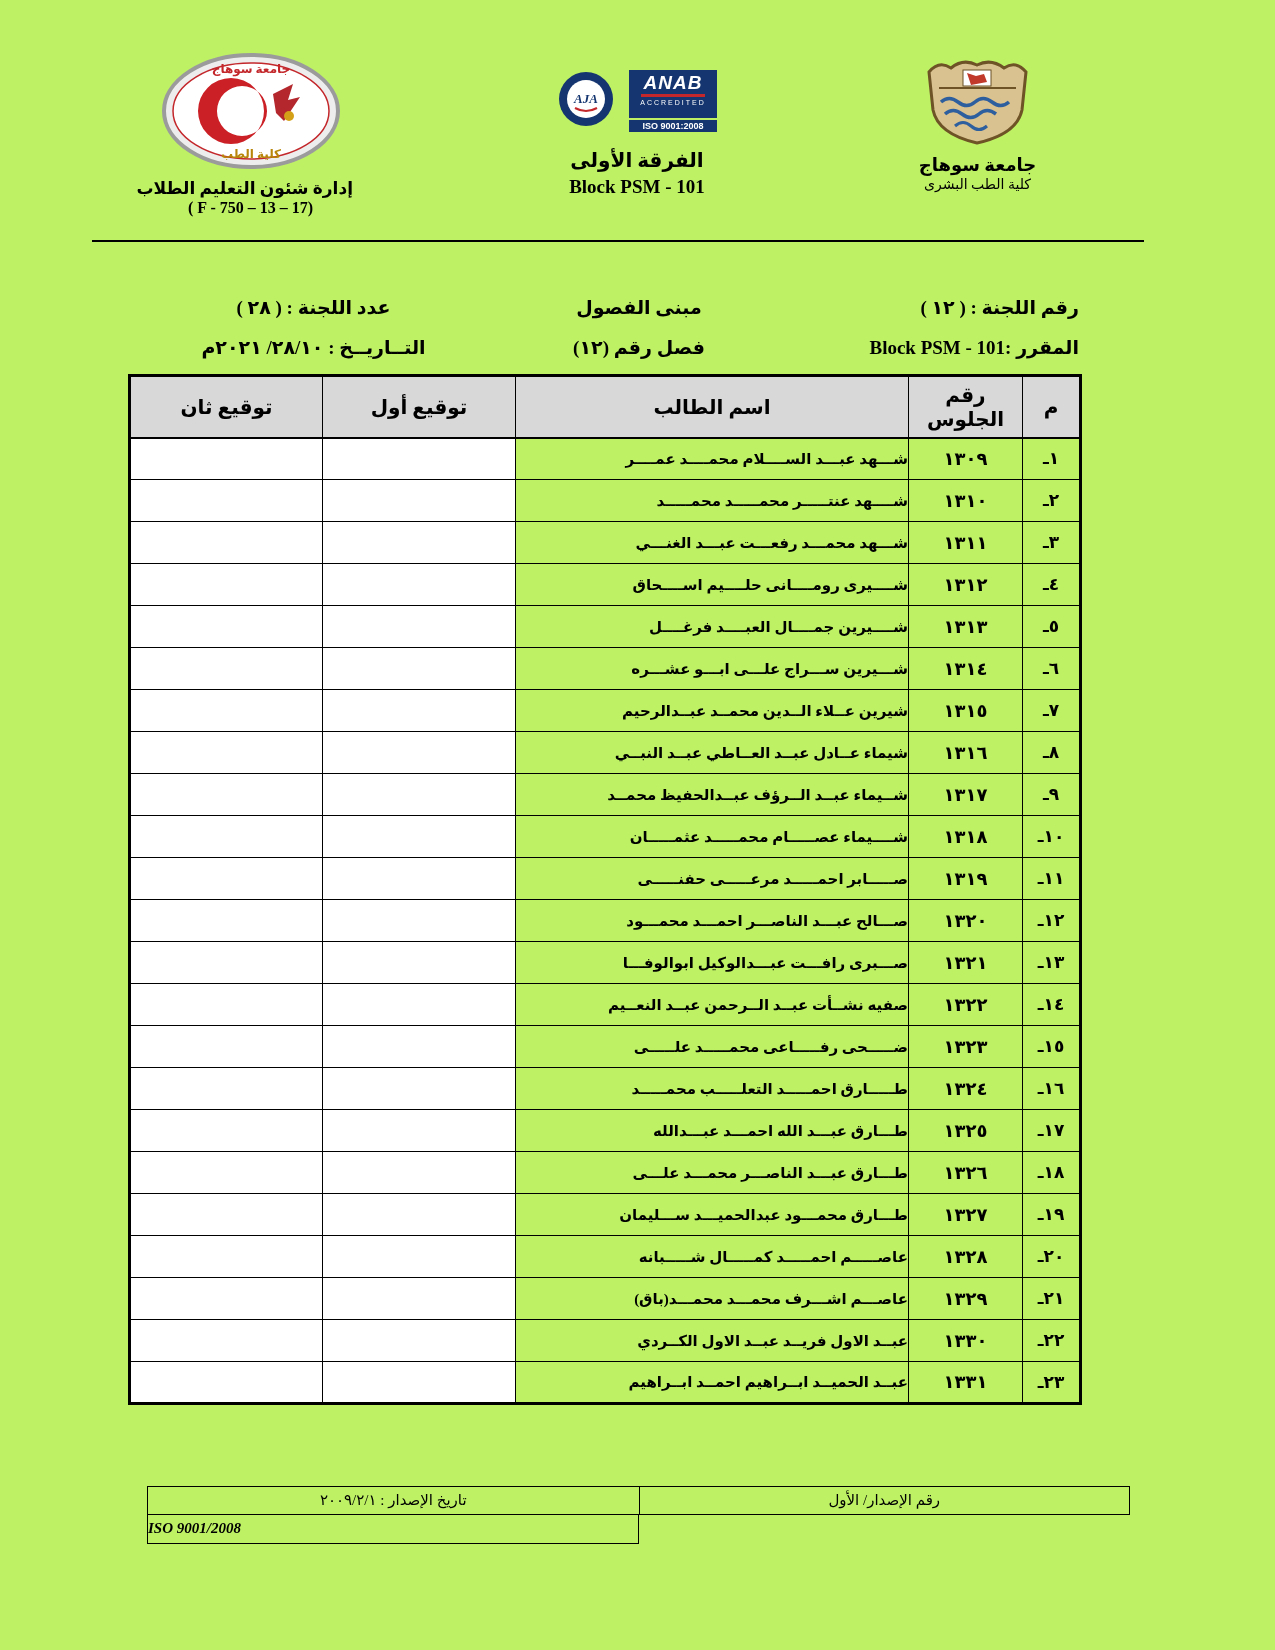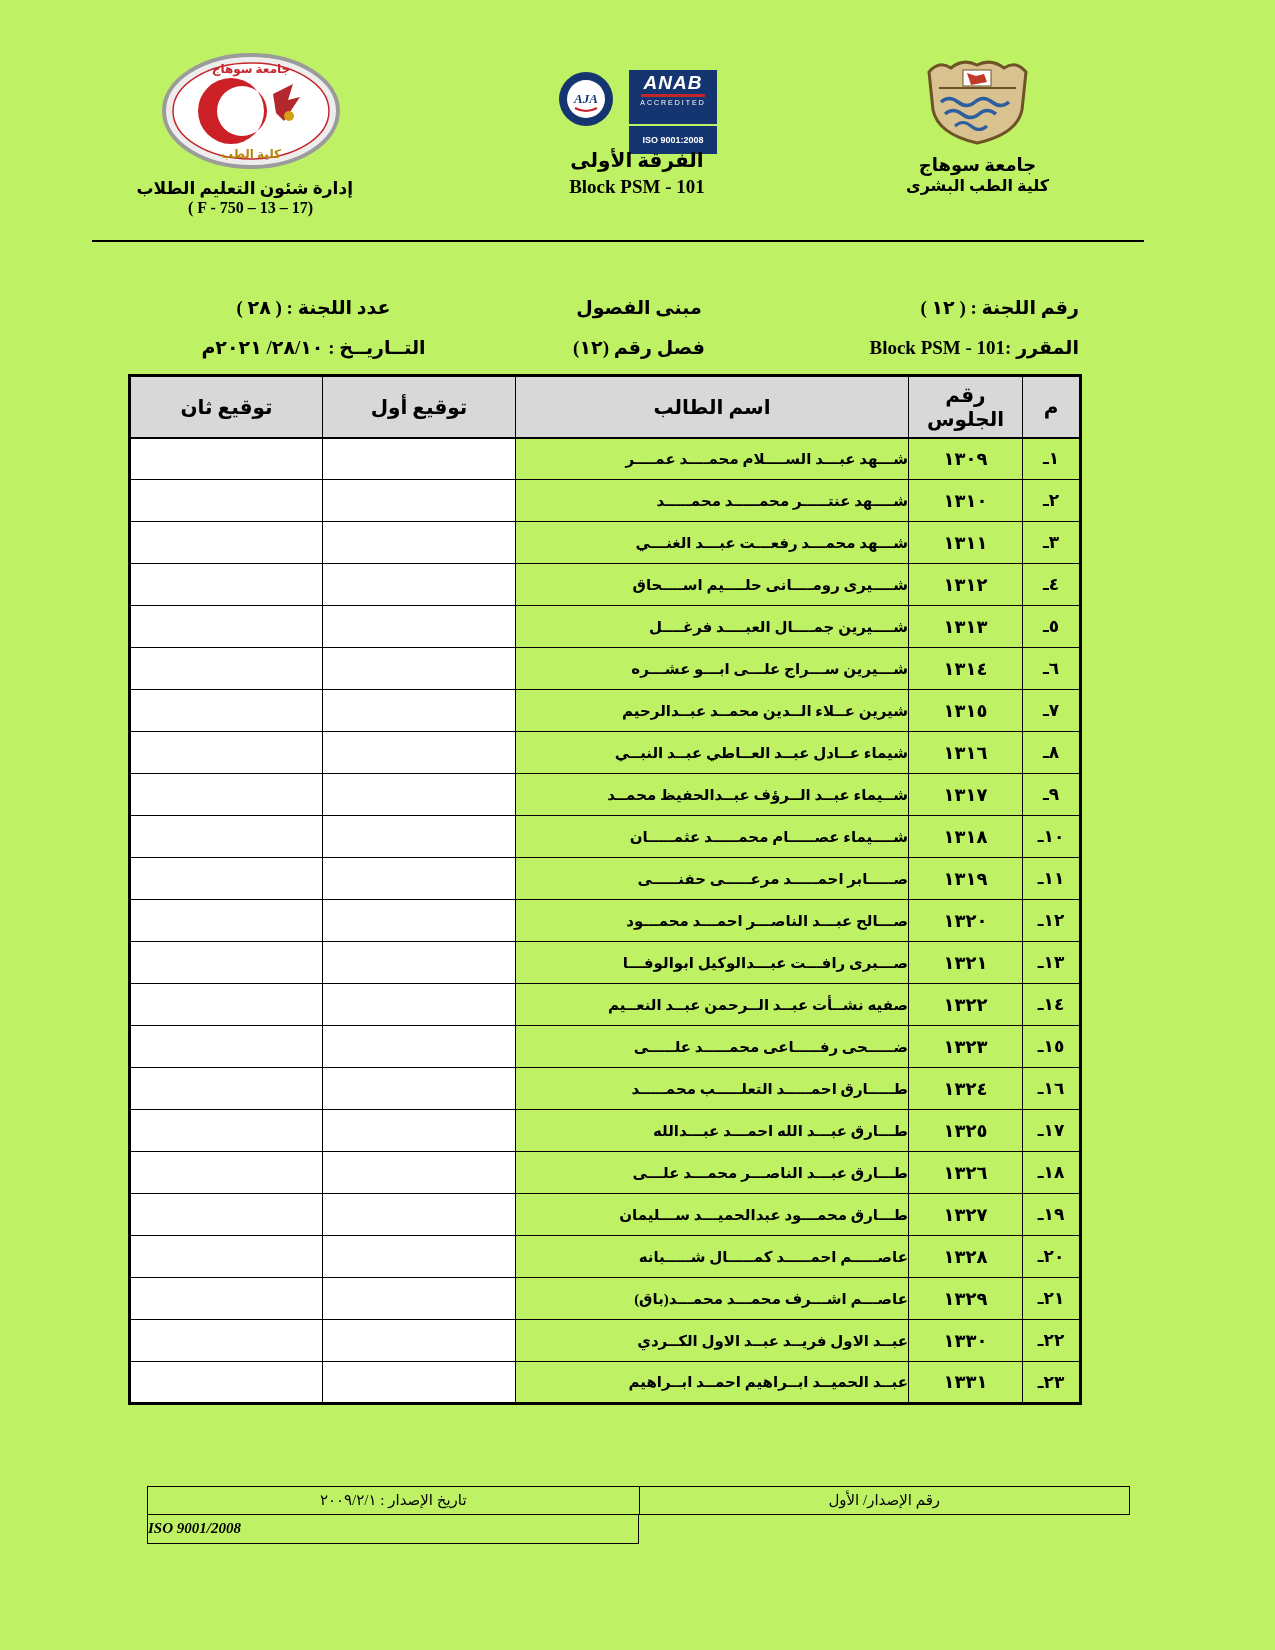--- a/index.html
+++ b/index.html
@@ -12,32 +12,32 @@
   }
 
   
   .hdr-left  { position: absolute; top: 52px; left: 148px; width: 205px; text-align: center; }
   .hdr-left .dept { font-size: 17px; font-weight: bold; margin-top: 4px; white-space: nowrap; text-align: center; }
   .hdr-left .code { font-size: 16px; font-weight: bold; direction: ltr; }
 
   .hdr-center { position: absolute; top: 70px; left: 427px; width: 420px; text-align: center; }
   .cert-row { display: flex; justify-content: center; align-items: flex-start; gap: 14px; height: 70px; }
   .anab { width: 88px; }
-  .anab-box { background: #14356f; color: #fff; padding: 3px 4px 18px; }
+  .anab-box { background: #14356f; color: #fff; padding: 3px 4px 12px; }
   .anab-name { font-weight: bold; font-style: italic; font-size: 19px; line-height: 20px; letter-spacing: 1px; font-family: "Liberation Sans", sans-serif; }
   .anab-red { height: 3px; background: #c3272b; margin: 1px 8px 2px; }
   .anab-acc { font-size: 7px; letter-spacing: 2px; font-family: "Liberation Sans", sans-serif; }
-  .anab-iso { background: #14356f; color: #fff; font-size: 9px; font-weight: bold; margin-top: 2px; padding: 9px 0; font-family: "Liberation Sans", sans-serif; }
+  .anab-iso { background: #14356f; color: #fff; font-size: 9px; font-weight: bold; margin-top: 2px; padding: 1px 0; font-family: "Liberation Sans", sans-serif; }
   .hdr-center .l1 { font-size: 20px; font-weight: bold; margin-top: 8px; }
   .hdr-center .l2 { font-size: 19px; font-weight: bold; margin-top: 4px; }
   .hdr-center .l3 { font-size: 19px; font-weight: bold; margin-top: 4px; direction: ltr; }
 
   .hdr-right { position: absolute; top: 58px; left: 875px; width: 205px; text-align: center; }
   .hdr-right .univ { font-size: 18px; font-weight: bold; margin-top: 4px; }
-  .hdr-right .fac  { font-size: 16px; font-weight: bold; }
+  .hdr-right .fac  { font-size: 14px; font-weight: normal; }
 
   .hdr-rule { position: absolute; top: 240px; left: 92px; width: 1052px; border-top: 2.5px solid #000; }
 
   
   .info {
     position: absolute; top: 288px; left: 128px; width: 951px;
     display: grid; grid-template-columns: 300px 280px 371px;
     font-size: 19px; font-weight: bold;
   }
   .info .cell div { line-height: 40px; white-space: nowrap; }

